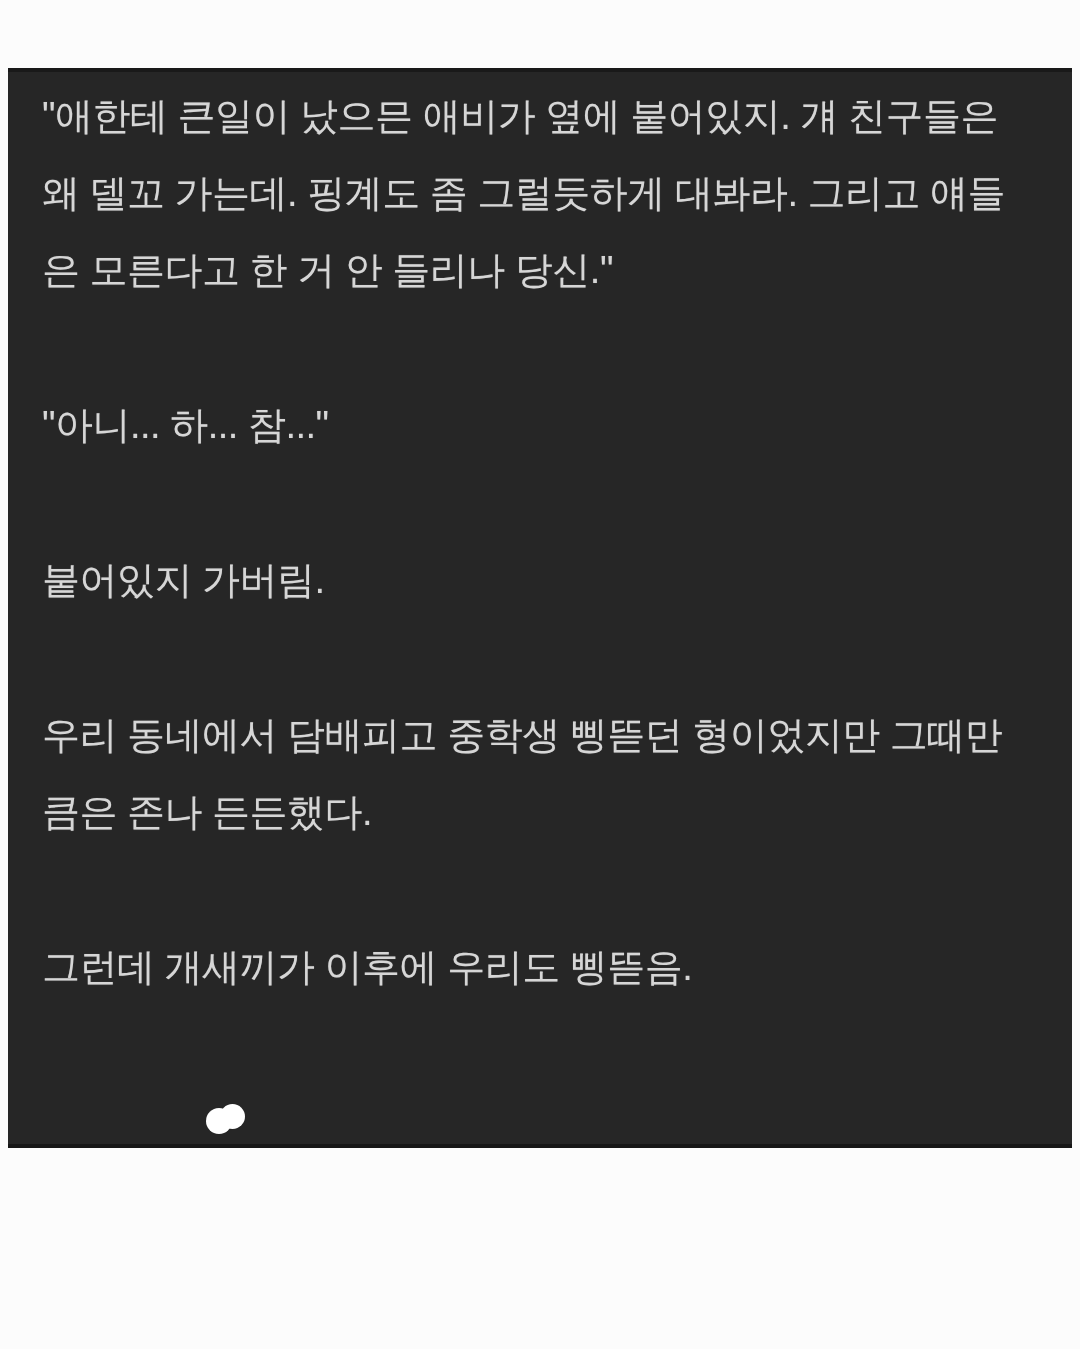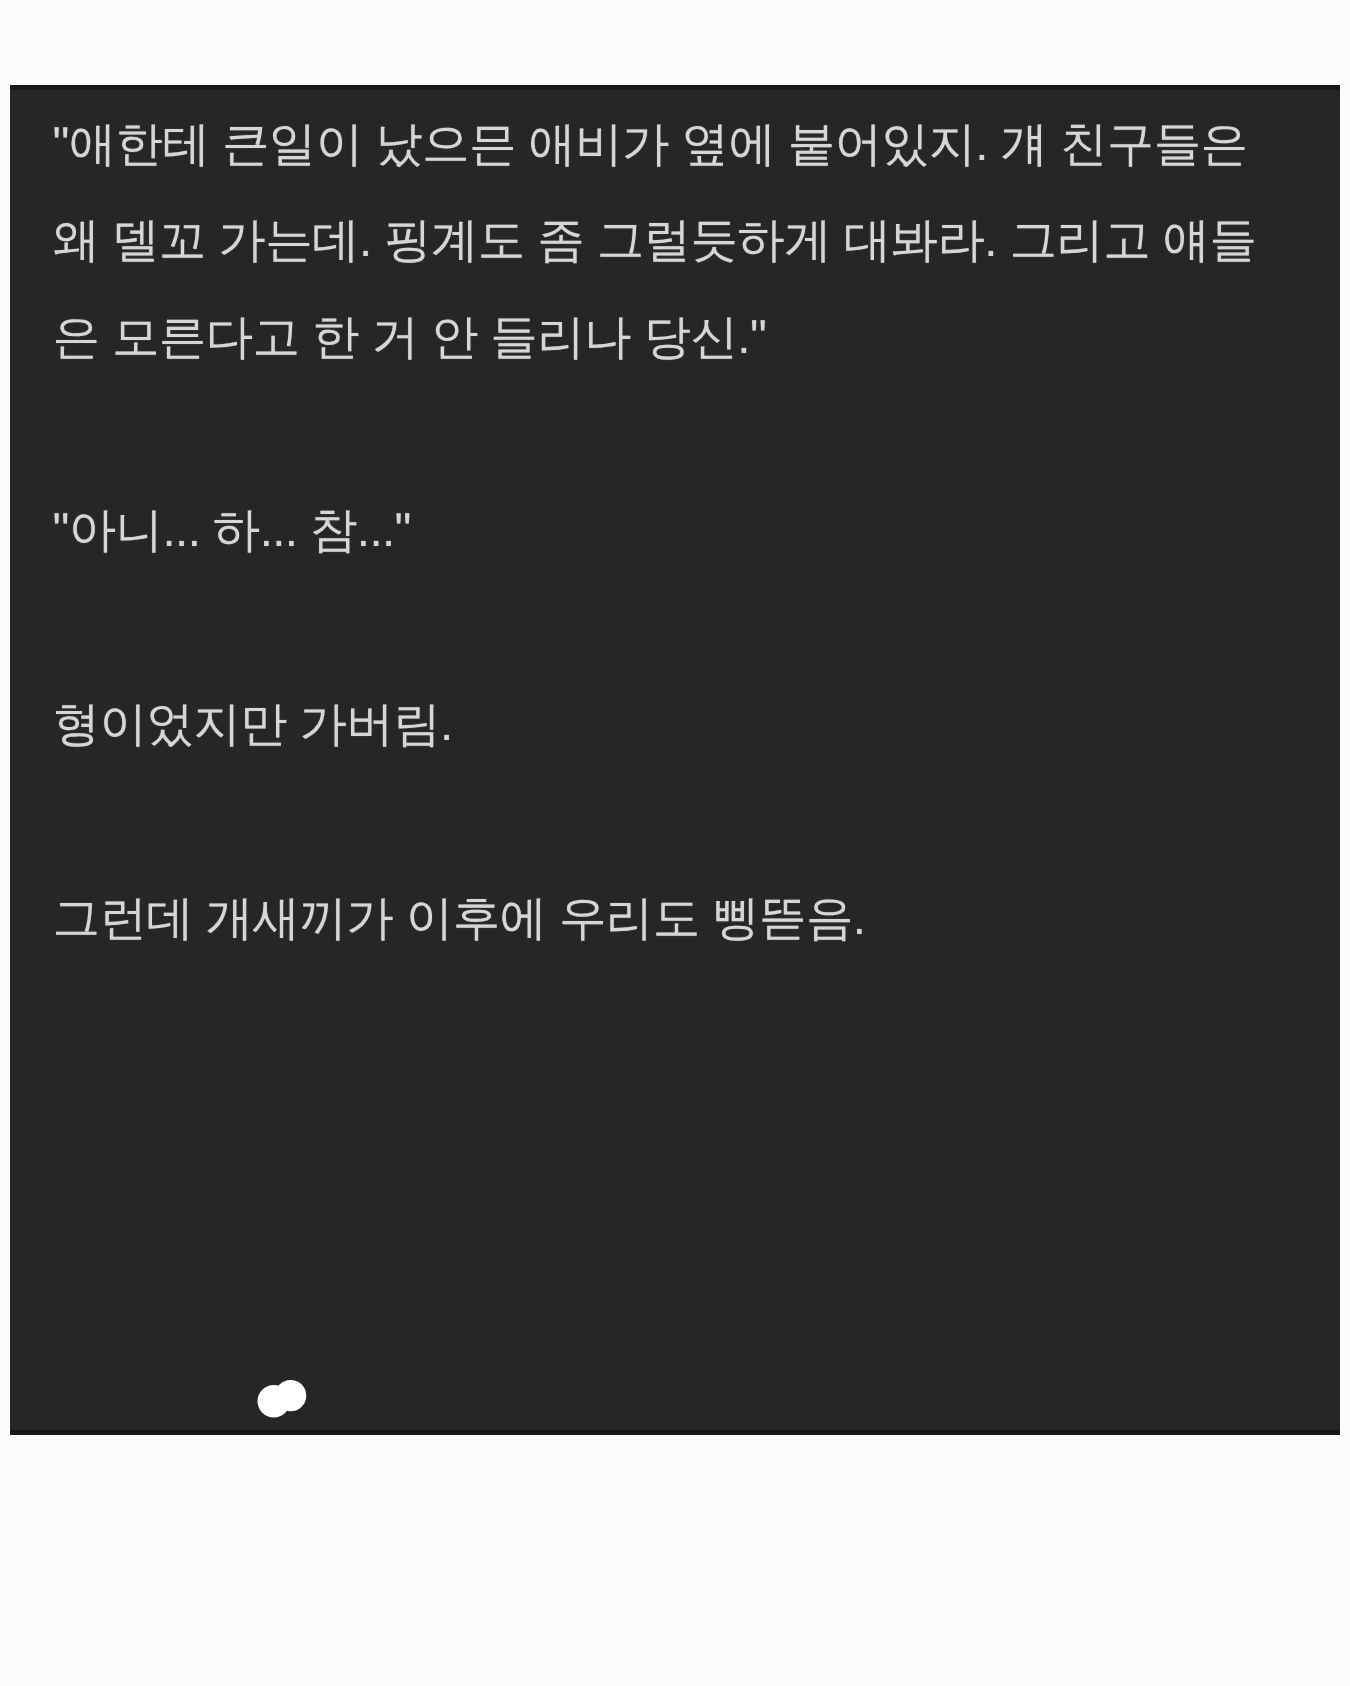--- a/index.html
+++ b/index.html
@@ -76,21 +76,22 @@
   }
 </style>
 </head>
 <body>
 
 <div class="page">
 
   <div class="post-panel">
     <p>"애한테 큰일이 났으믄 애비가 옆에 붙어있지. 걔 친구들은 왜 델꼬 가는데. 핑계도 좀 그럴듯하게 대봐라. 그리고 얘들은 모른다고 한 거 안 들리나 당신."</p>
     <p>"아니... 하... 참..."</p>
-    <p>형이었지만 가버림.</p>
+    <p>붙어있지 가버림.</p>
+    <p>우리 동네에서 담배피고 중학생 삥뜯던 형이었지만 그때만큼은 존나 든든했다.</p>
     <p>그런데 개새끼가 이후에 우리도 삥뜯음.</p>
   </div>
 
   <div class="censor-blob">
     <span class="c1"></span>
     <span class="c2"></span>
   </div>
 
   <div class="footer-area">
     

